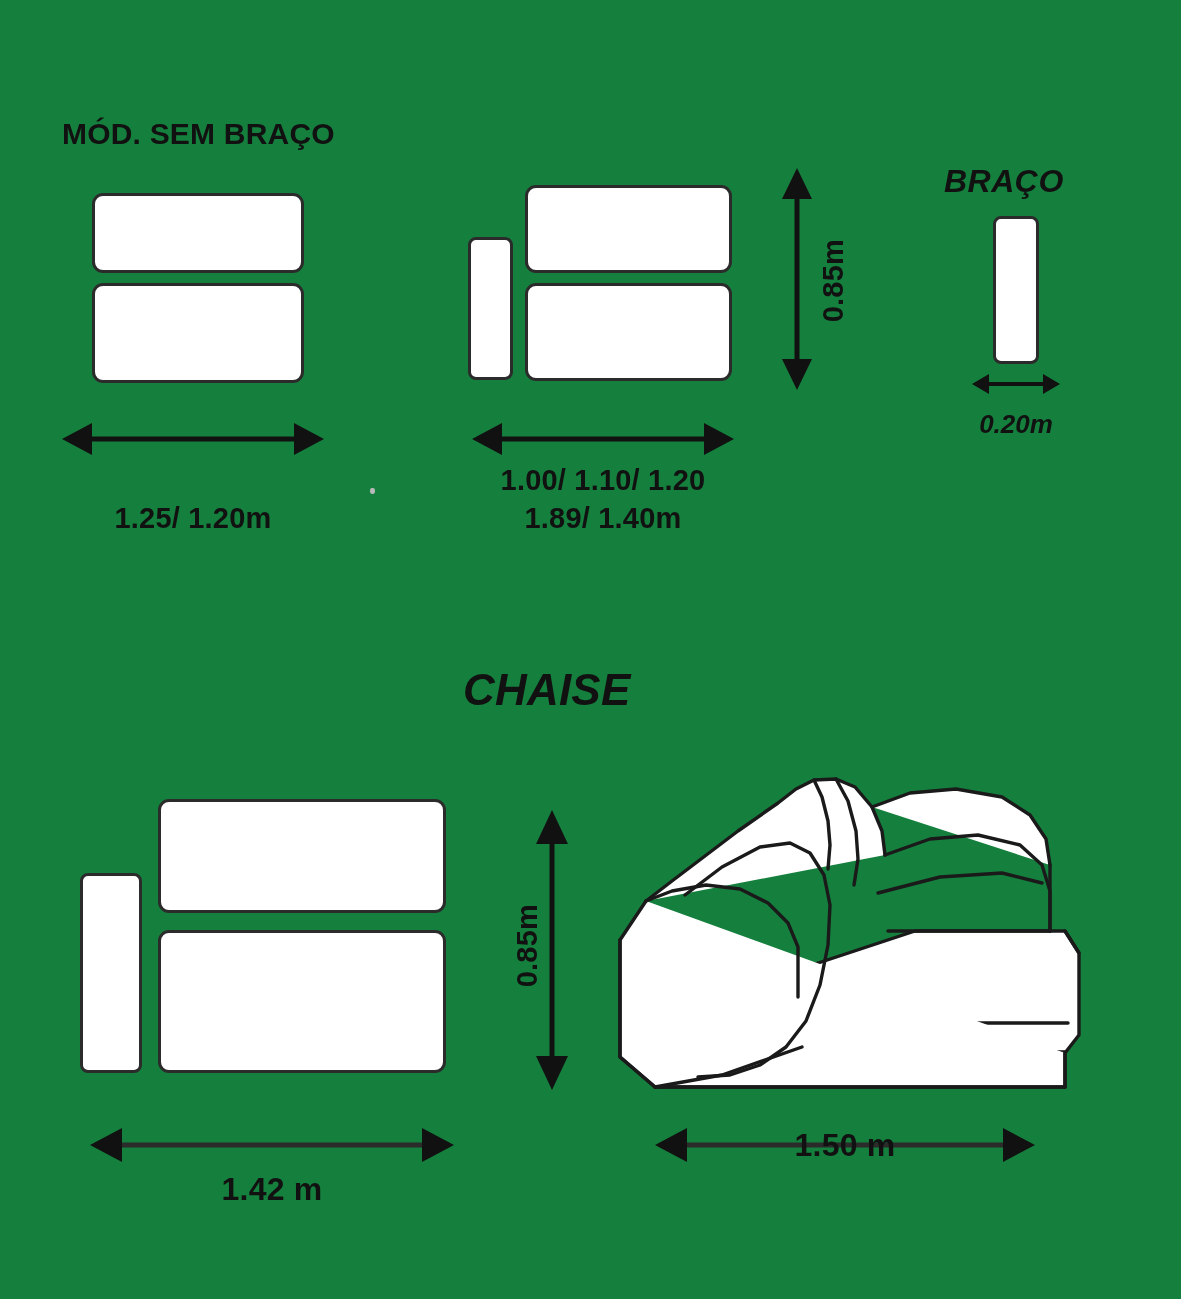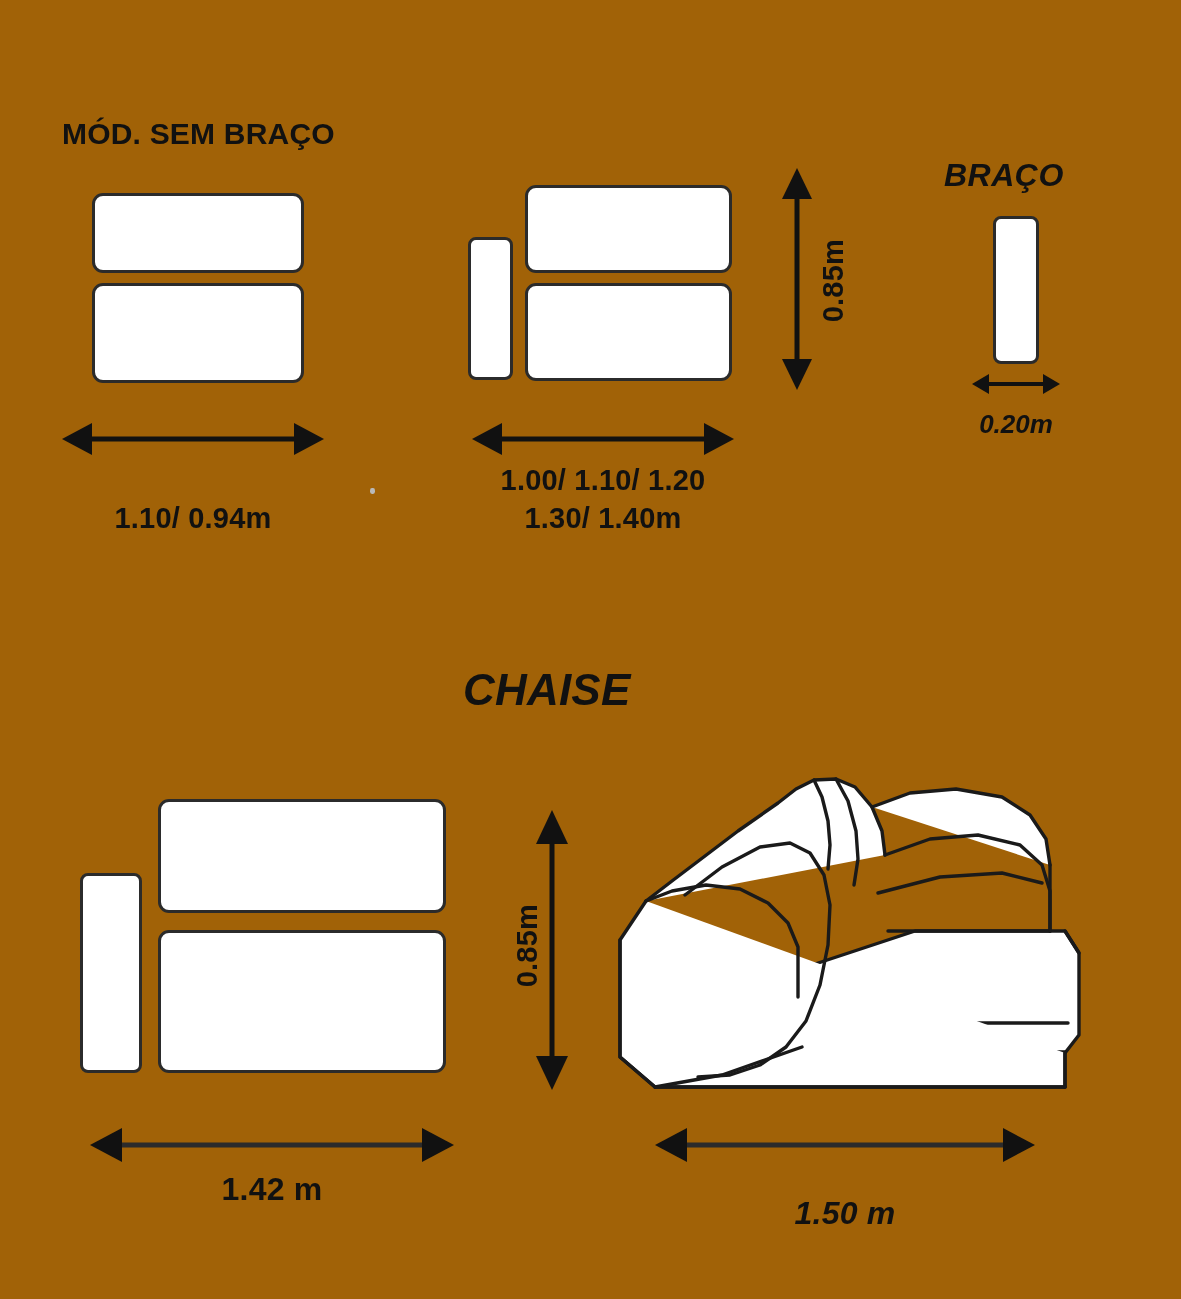--- a/index.html
+++ b/index.html
@@ -5,21 +5,21 @@
 <style>
   html, body {
     margin: 0;
     padding: 0;
     background: #ffffff;
   }
   #page {
     position: relative;
     width: 1181px;
     height: 1299px;
-    background: #a16207;
+    background: #15803d;
     font-family: "Liberation Sans", "DejaVu Sans", sans-serif;
     overflow: hidden;
   }
   .lbl {
     position: absolute;
     color: #111111;
     font-weight: bold;
     white-space: nowrap;
     line-height: 1.08;
   }
@@ -78,21 +78,21 @@
 
   <div class="shape" style="left:92px; top:193px; width:212px; height:80px;"></div>
   <div class="shape" style="left:92px; top:283px; width:212px; height:100px;"></div>
 
   <svg class="vec" style="left:62px; top:420px;" width="262" height="38" viewBox="0 0 262 38">
     <line x1="22" y1="19" x2="240" y2="19" stroke="#111111" stroke-width="5"></line>
     <polygon points="0,19 30,3 30,35" fill="#111111"></polygon>
     <polygon points="262,19 232,3 232,35" fill="#111111"></polygon>
   </svg>
 
-  <div class="lbl dim dim-center" style="left:62px; top:503px; width:262px;">1.10/ 0.94m</div>
+  <div class="lbl dim dim-center" style="left:62px; top:503px; width:262px;">1.25/ 1.20m</div>
 
   <div class="speck" style="left:370px; top:488px;"></div>
 
 
   <div class="shape shape-arm" style="left:468px; top:237px; width:45px; height:143px;"></div>
   <div class="shape" style="left:525px; top:185px; width:207px; height:88px;"></div>
   <div class="shape" style="left:525px; top:283px; width:207px; height:98px;"></div>
 
   <svg class="vec" style="left:778px; top:168px;" width="38" height="222" viewBox="0 0 38 222">
     <line x1="19" y1="20" x2="19" y2="202" stroke="#111111" stroke-width="5"></line>
@@ -102,23 +102,23 @@
 
   <div class="lbl dim vert" style="left:789px; top:265px; width:90px; text-align:center;">0.85m</div>
 
   <svg class="vec" style="left:472px; top:420px;" width="262" height="38" viewBox="0 0 262 38">
     <line x1="22" y1="19" x2="240" y2="19" stroke="#111111" stroke-width="5"></line>
     <polygon points="0,19 30,3 30,35" fill="#111111"></polygon>
     <polygon points="262,19 232,3 232,35" fill="#111111"></polygon>
   </svg>
 
   <div class="lbl dim dim-center" style="left:472px; top:465px; width:262px;">1.00/ 1.10/ 1.20</div>
-  <div class="lbl dim dim-center" style="left:472px; top:503px; width:262px;">1.30/ 1.40m</div>
+  <div class="lbl dim dim-center" style="left:472px; top:503px; width:262px;">1.89/ 1.40m</div>
 
-  <div class="lbl title-italic" style="left:944px; top:158px;">BRAÇO</div>
+  <div class="lbl title-italic" style="left:944px; top:164px;">BRAÇO</div>
 
   <div class="shape shape-arm" style="left:993px; top:216px; width:46px; height:148px;"></div>
 
   <svg class="vec" style="left:972px; top:370px;" width="88" height="28" viewBox="0 0 88 28">
     <line x1="12" y1="14" x2="76" y2="14" stroke="#111111" stroke-width="4"></line>
     <polygon points="0,14 17,4 17,24" fill="#111111"></polygon>
     <polygon points="88,14 71,4 71,24" fill="#111111"></polygon>
   </svg>
 
   <div class="lbl dim-italic dim-center" style="left:941px; top:410px; width:150px;">0.20m</div>
@@ -182,15 +182,15 @@
       <path d="M45,352 L455,352"></path>
     </g>
   </svg>
 
   <svg class="vec" style="left:655px; top:1126px;" width="380" height="38" viewBox="0 0 380 38">
     <line x1="22" y1="19" x2="358" y2="19" stroke="#2b2b2b" stroke-width="5"></line>
     <polygon points="0,19 32,2 32,36" fill="#111111"></polygon>
     <polygon points="380,19 348,2 348,36" fill="#111111"></polygon>
   </svg>
 
-  <div class="lbl dim dim-center" style="left:655px; top:1196px; width:380px; font-size:32px;font-style:italic;">1.50 m</div>
+  <div class="lbl dim dim-center" style="left:655px; top:1128px; width:380px; font-size:32px;">1.50 m</div>
 
 </div>
 
 </body></html>

